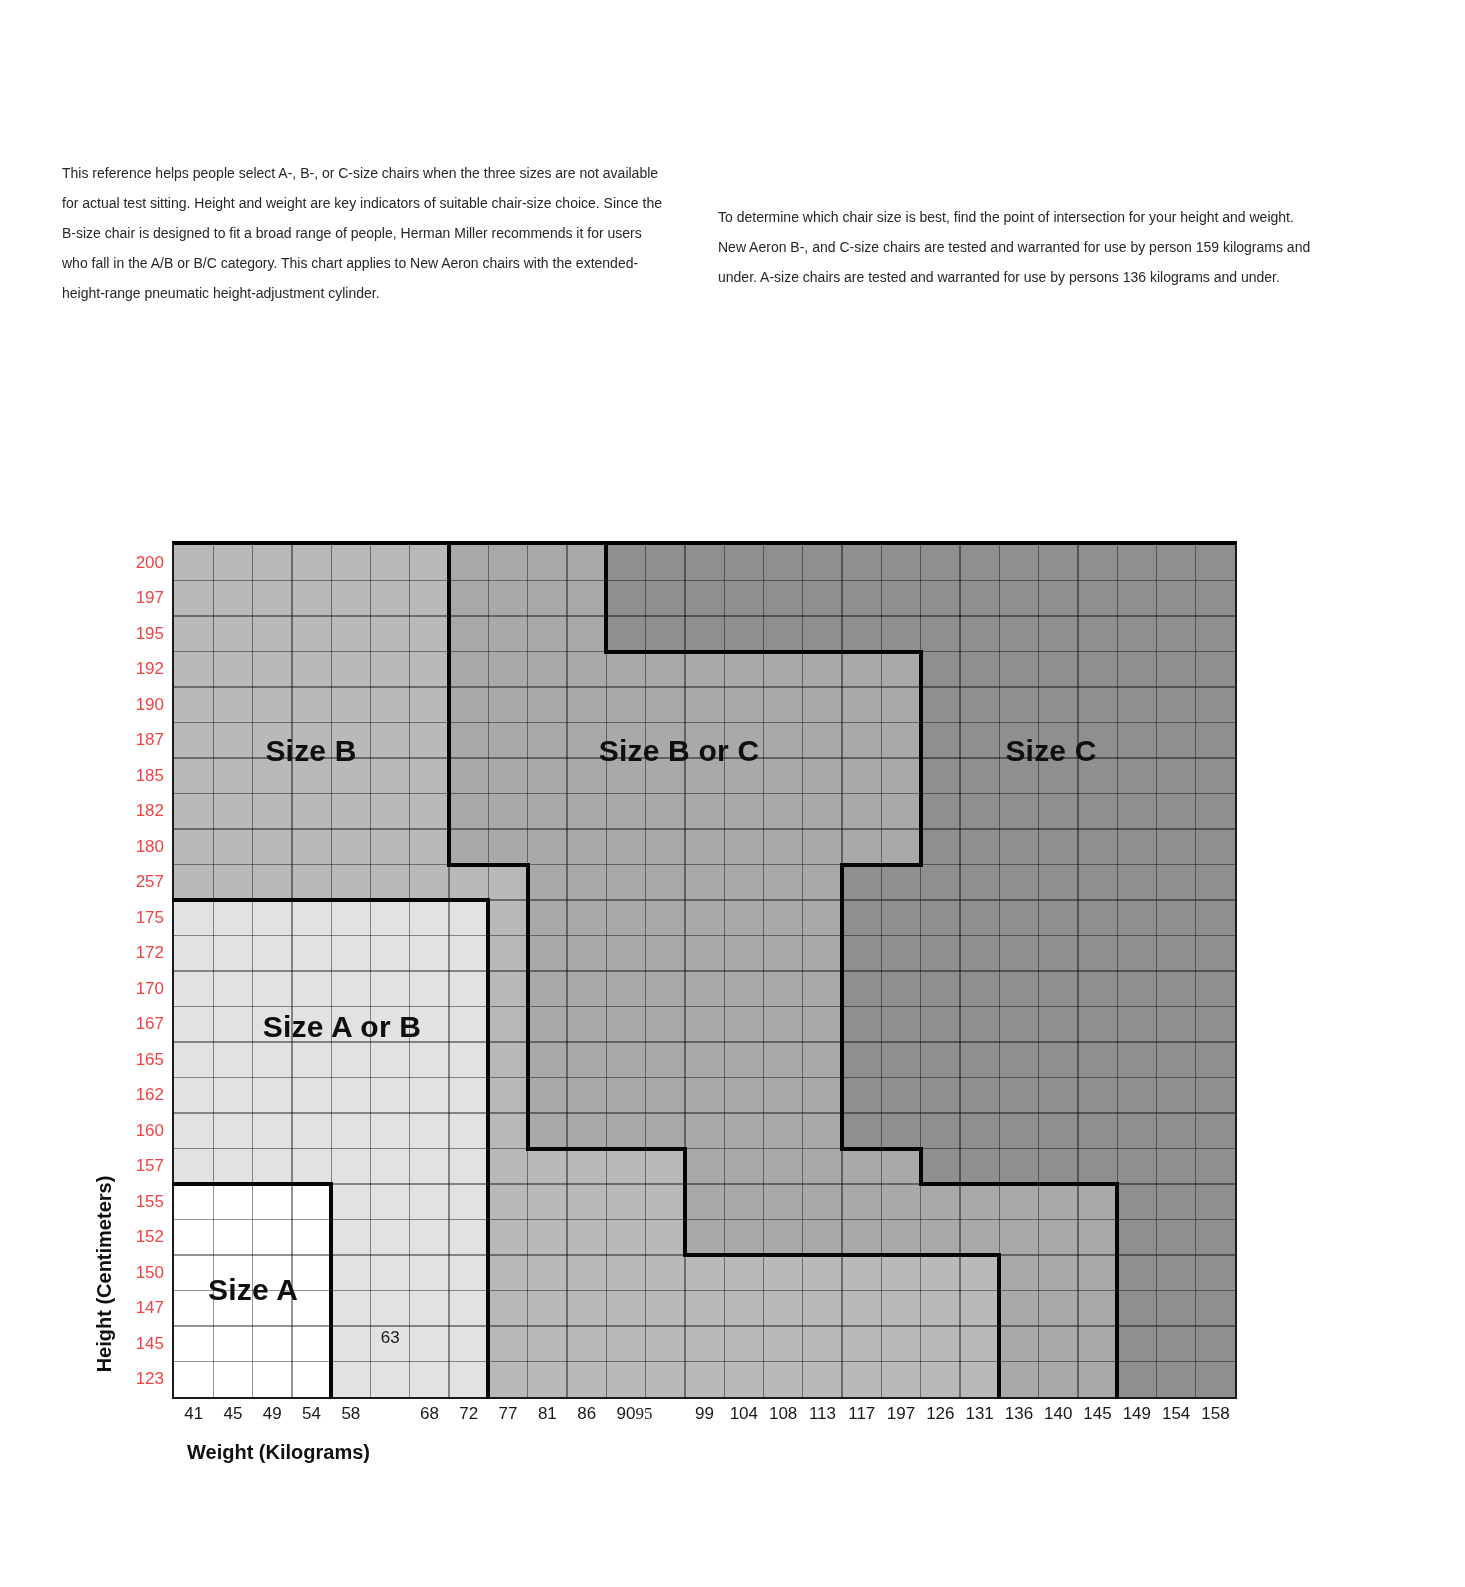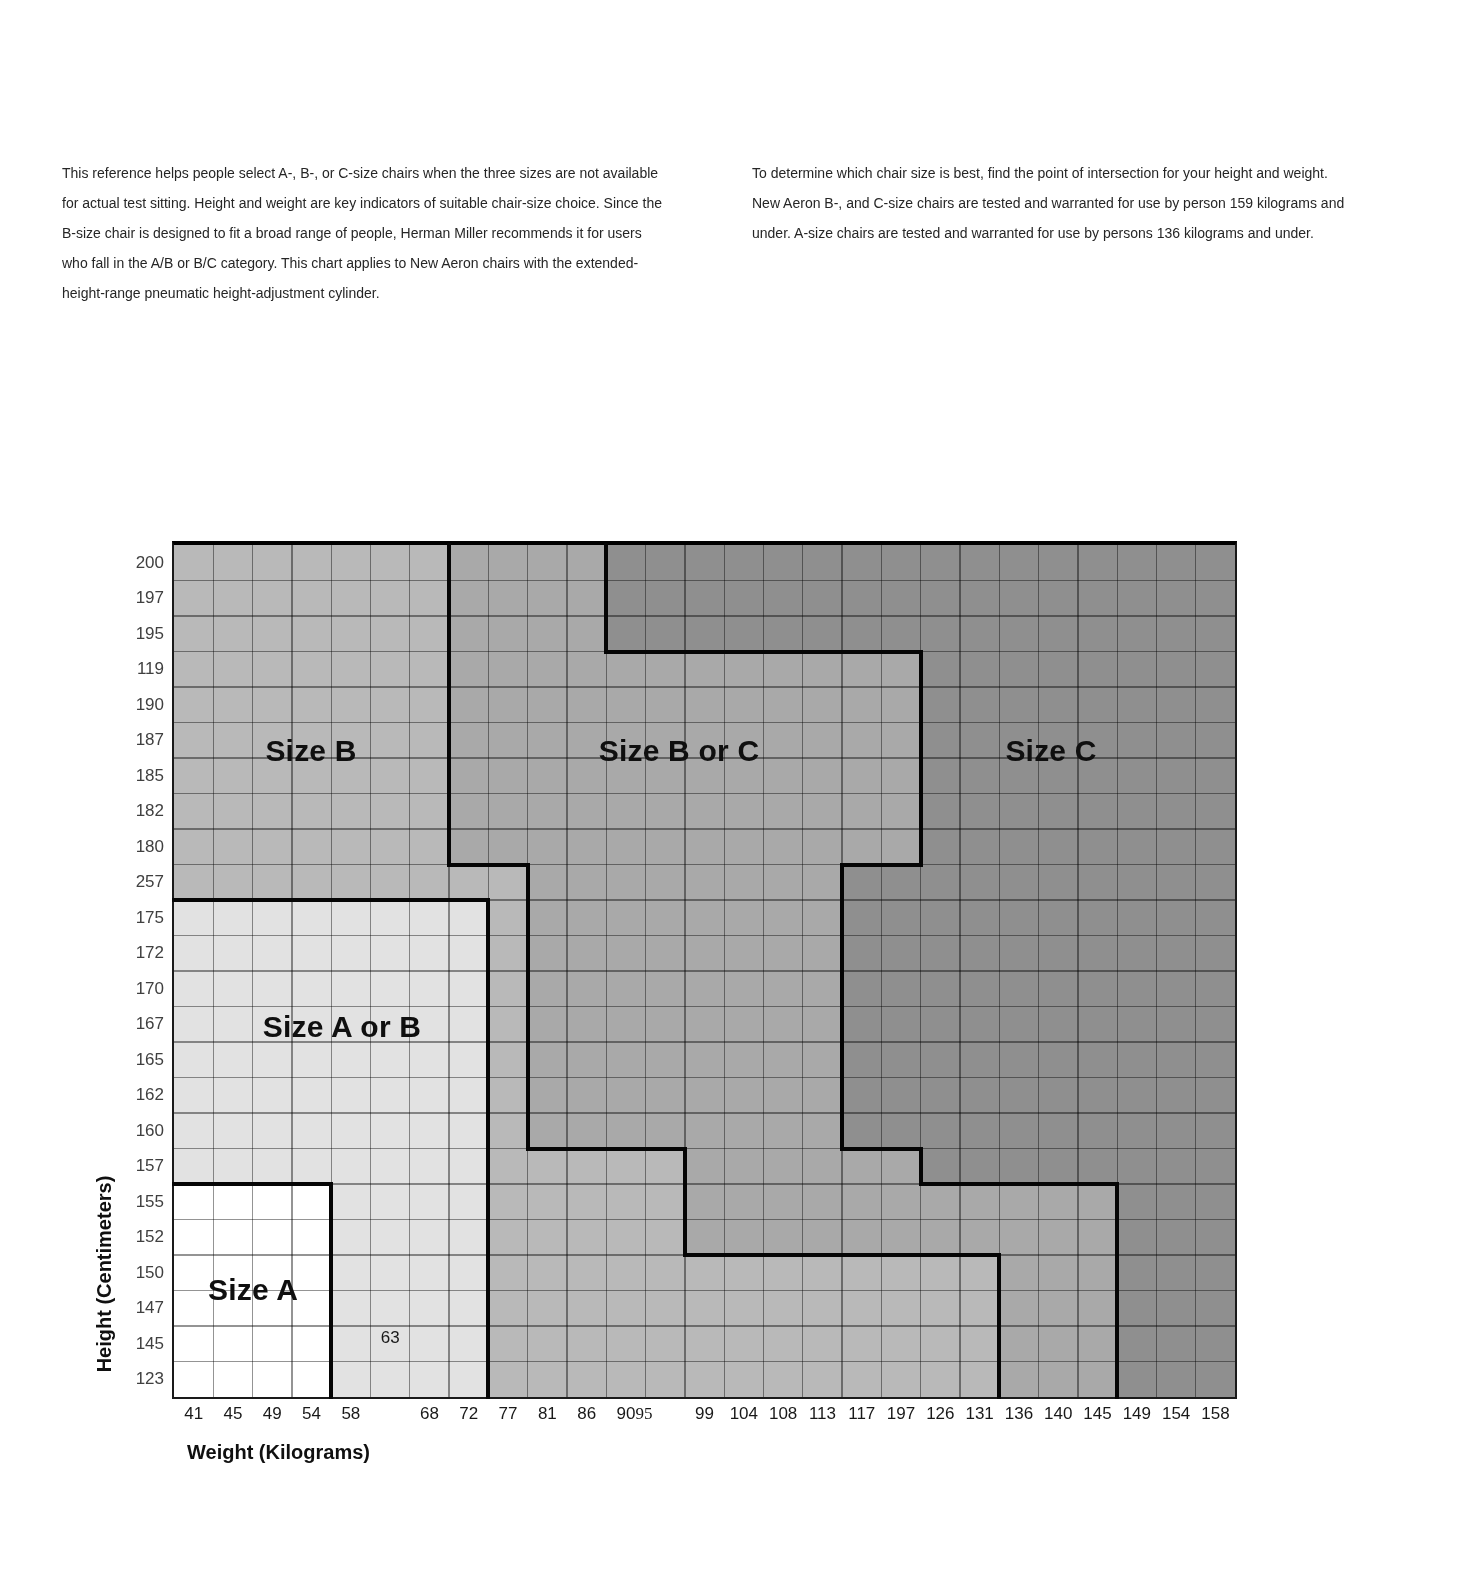--- a/index.html
+++ b/index.html
@@ -1,26 +1,26 @@
 <!DOCTYPE html>
 <html><head>
 <meta charset="utf-8">
 <style>
   html,body{margin:0;padding:0;background:#ffffff;}
   #page{position:relative;width:1465px;height:1587px;background:#ffffff;
         font-family:"Liberation Sans",sans-serif;overflow:hidden;}
   .para{position:absolute;top:158px;width:602px;font-size:14px;line-height:30px;
         color:#262626;}
   #intro-left{left:62px;}
-  #intro-right{left:752px;width:596px;}
+  #intro-right{left:718px;width:596px;margin-top:44px;}
   #chart{position:absolute;left:172px;top:541px;
          border:2px solid #1a1a1a;border-top:4px solid #000000;}
   .region-label{position:absolute;transform:translate(-50%,-50%);font-weight:bold;
                 font-size:30px;color:#0f0f0f;white-space:nowrap;letter-spacing:0.2px;}
-  .tick-y{position:absolute;width:60px;text-align:right;font-size:17px;color:#404040;}
+  .tick-y{position:absolute;width:60px;text-align:right;font-size:17px;color:#ef4444;}
   .tick-x{position:absolute;width:50px;text-align:center;font-size:17px;color:#191919;}
   .axis-title{position:absolute;font-weight:bold;font-size:20px;color:#101010;white-space:nowrap;}
   #x-axis-title{left:187px;top:1441px;}
   #y-axis-title{left:104px;top:1274px;transform:translate(-50%,-50%) rotate(-90deg);}
 </style>
 </head>
 <body>
 
 <div id="page">
   <div id="intro-left" class="para">This reference helps people select A-, B-, or C-size chairs when the three sizes are not available for actual test sitting. Height and weight are key indicators of suitable chair-size choice. Since the B-size chair is designed to fit a broad range of people, Herman Miller recommends it for users who fall in the A/B or B/C category. This chart applies to New Aeron chairs with the extended-height-range pneumatic height-adjustment cylinder.</div>
@@ -113,21 +113,21 @@
       <div style="position: absolute; left: 430.3px; top: 104.5px; width: 318.4px; height: 4px; background: rgb(5, 5, 5);"></div>
       <div style="position: absolute; left: 666.1px; top: 317.5px; width: 82.6px; height: 4px; background: rgb(5, 5, 5);"></div>
       <div style="position: absolute; left: 666.1px; top: 601.5px; width: 82.6px; height: 4px; background: rgb(5, 5, 5);"></div>
       <div style="position: absolute; left: 744.7px; top: 637px; width: 200.5px; height: 4px; background: rgb(5, 5, 5);"></div>
       <div style="position: absolute; left: -2px; top: 637px; width: 161.2px; height: 4px; background: rgb(5, 5, 5);"></div>
     </div>
   <div id="ticks">
       <div class="tick-y" style="left: 104px; top: 552.75px; position: absolute;">200</div>
       <div class="tick-y" style="left: 104px; top: 588.25px; position: absolute;">197</div>
       <div class="tick-y" style="left: 104px; top: 623.75px; position: absolute;">195</div>
-      <div class="tick-y" style="left: 104px; top: 659.25px; position: absolute;">119</div>
+      <div class="tick-y" style="left: 104px; top: 659.25px; position: absolute;">192</div>
       <div class="tick-y" style="left: 104px; top: 694.75px; position: absolute;">190</div>
       <div class="tick-y" style="left: 104px; top: 730.25px; position: absolute;">187</div>
       <div class="tick-y" style="left: 104px; top: 765.75px; position: absolute;">185</div>
       <div class="tick-y" style="left: 104px; top: 801.25px; position: absolute;">182</div>
       <div class="tick-y" style="left: 104px; top: 836.75px; position: absolute;">180</div>
       <div class="tick-y" style="left: 104px; top: 872.25px; position: absolute;">257</div>
       <div class="tick-y" style="left: 104px; top: 907.75px; position: absolute;">175</div>
       <div class="tick-y" style="left: 104px; top: 943.25px; position: absolute;">172</div>
       <div class="tick-y" style="left: 104px; top: 978.75px; position: absolute;">170</div>
       <div class="tick-y" style="left: 104px; top: 1014.25px; position: absolute;">167</div>

